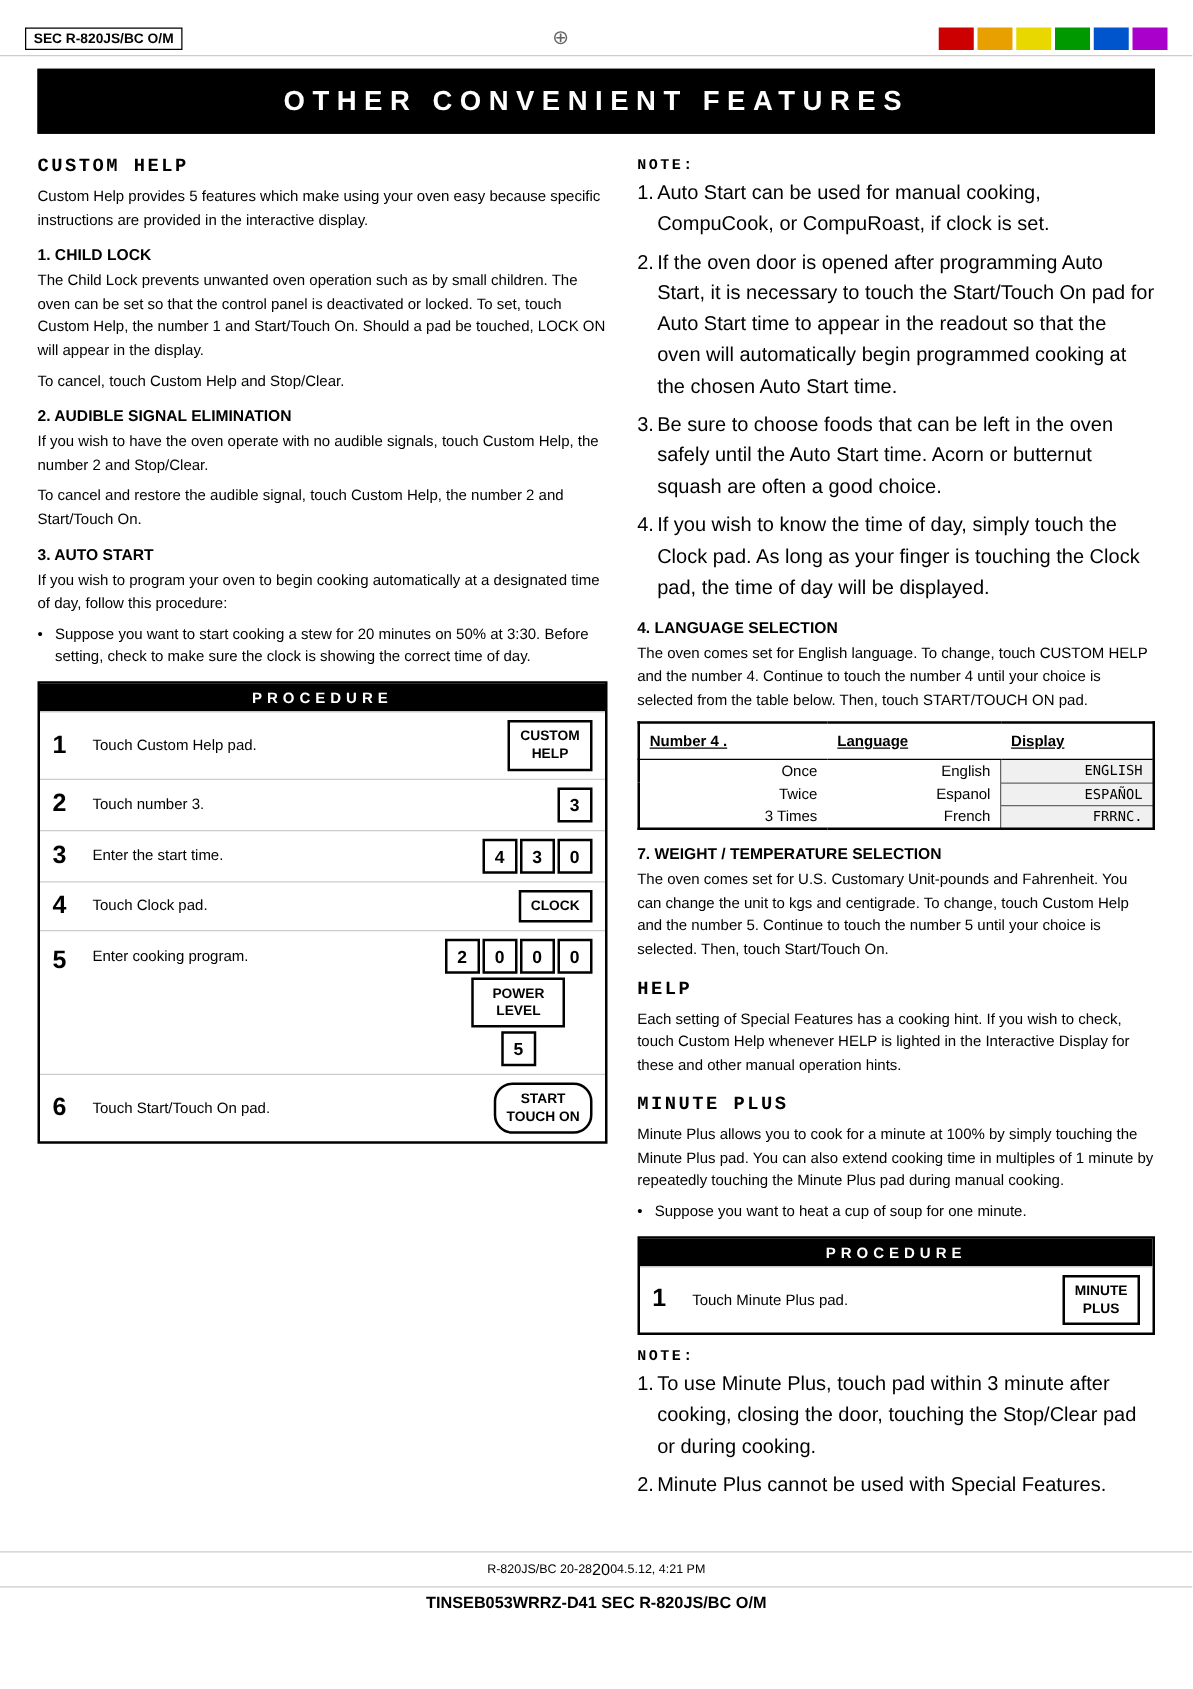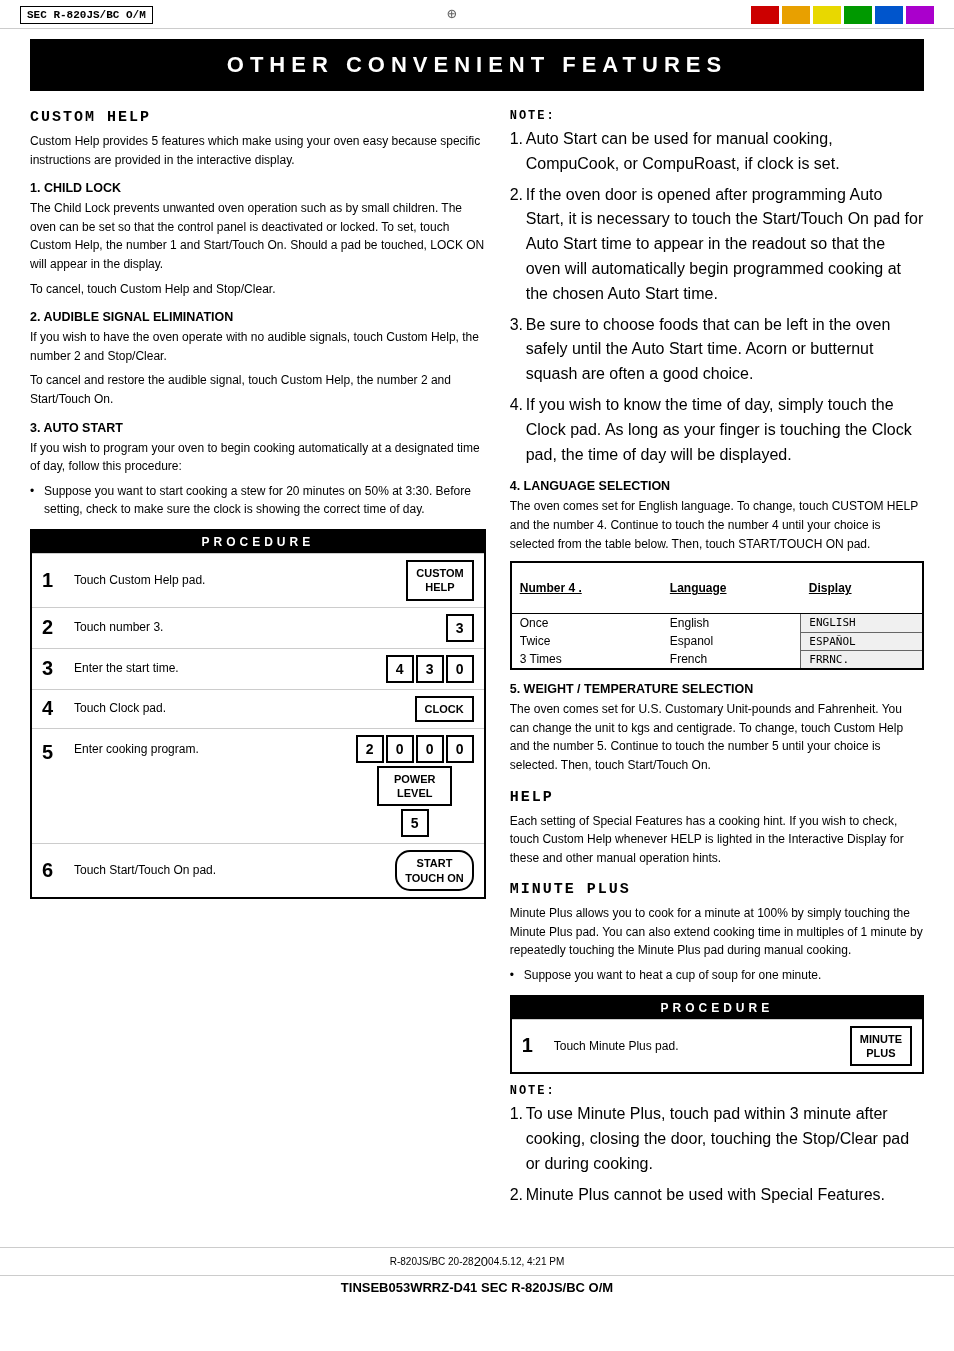--- a/index.html
+++ b/index.html
@@ -11,23 +11,22 @@
       font-size: 13px;
       color: #000;
       position: relative;
     }
 
     
     .header {
       display: flex;
       justify-content: space-between;
       align-items: flex-end;
-      padding: 4px 20px 4px 20px;
+      padding: 20px 20px 4px 20px;
       border-bottom: 1px solid #ccc;
-      font-family: Liberation Mono, monospace;
     }
     .header-left {
       font-size: 11px;
       font-weight: bold;
       border: 1px solid #000;
       padding: 2px 6px;
     }
     .header-center {
       font-size: 16px;
       color: #666;
@@ -198,28 +197,28 @@
     
     .lang-table {
       border: 2px solid #000;
       width: 100%;
       border-collapse: collapse;
       margin: 8px 0;
       font-size: 12px;
     }
     .lang-table th {
       border-bottom: 1px solid #000;
-      padding: 18px 8px;
+      padding: 7px 8px;
       text-align: left;
       font-weight: bold;
       text-decoration: underline;
     }
     .lang-table td {
       padding: 2px 8px;
-      text-align: left;
+      text-align: right;
     }
     .lang-table .display-cell {
       font-family: monospace;
       font-size: 11px;
       border: 1px solid #666;
       background: #f0f0f0;
     }
 
     
     .bullet-list {
@@ -385,21 +384,21 @@
             <td class="display-cell">ESPAÑOL</td>
           </tr>
           <tr>
             <td>3 Times</td>
             <td>French</td>
             <td class="display-cell">FRRNC.</td>
           </tr>
         </tbody>
       </table>
 
-      <div class="subsection-title">5. WEIGHT / TEMPERATURE SELECTION</div>
+      <div class="subsection-title">7. WEIGHT / TEMPERATURE SELECTION</div>
       <p>The oven comes set for U.S. Customary Unit-pounds and Fahrenheit. You can change the unit to kgs and centigrade. To change, touch Custom Help and the number 5. Continue to touch the number 5 until your choice is selected. Then, touch Start/Touch On.</p>
 
       <div class="section-title">HELP</div>
       <p>Each setting of Special Features has a cooking hint. If you wish to check, touch Custom Help whenever HELP is lighted in the Interactive Display for these and other manual operation hints.</p>
 
       <div class="section-title">MINUTE PLUS</div>
       <p>Minute Plus allows you to cook for a minute at 100%  by simply touching the Minute Plus pad. You can also extend cooking time in multiples of 1 minute by repeatedly touching the Minute Plus pad during manual cooking.</p>
       <ul class="bullet-list">
         <li>Suppose you want to heat a cup of soup for one minute.</li>
       </ul>

